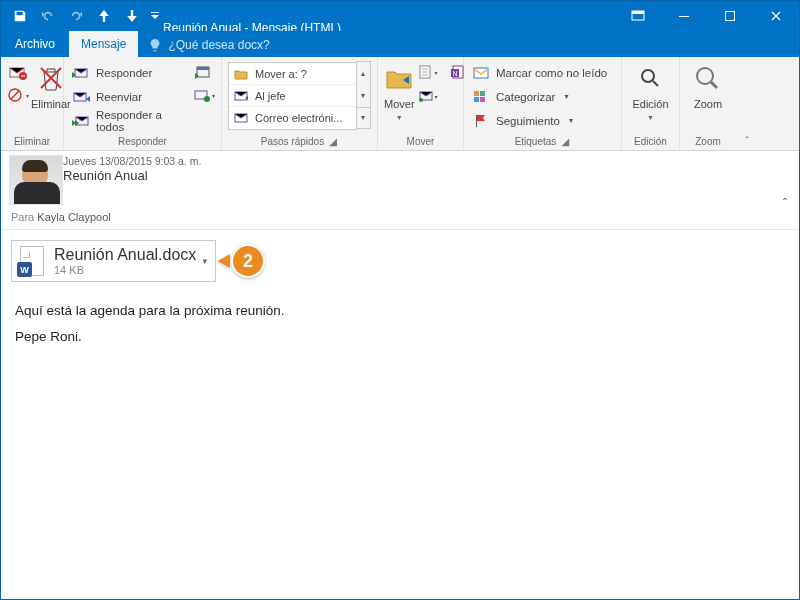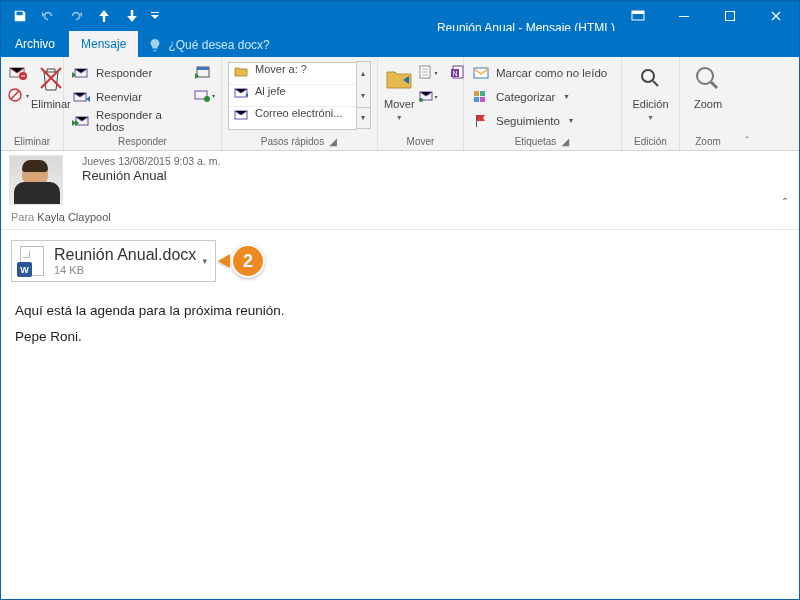--- a/index.html
+++ b/index.html
@@ -4,21 +4,21 @@
 <style>
   * { box-sizing: border-box; margin: 0; padding: 0; font-family: "Segoe UI", Tahoma, sans-serif; }
   html, body { width: 800px; height: 600px; overflow: hidden; }
   body { background: #fff; display: flex; flex-direction: column; border:1px solid #0a63ad;}
   
   
   .titlebar { background: #0173c7; height: 30px; display: flex; align-items: center; color: #fff; font-size: 12px; }
   .qat { display: flex; align-items: center; gap: 2px; padding-left: 6px;}
   .qat-btn { width: 26px; height: 26px; display:flex; align-items:center; justify-content:center; color:#fff; }
   .qat-btn.dim { opacity: .55; }
-  .title-text { flex: 1; text-align: right; font-size: 12px; margin-top: 23px; }
+  .title-text { flex: 1; text-align: left; font-size: 12px; margin-top: 23px; }
   .wincontrols { display:flex; }
   .wc-btn { width: 46px; height: 30px; display:flex; align-items:center; justify-content:center; color:#fff; }
   
   
   .tabstrip { background:#0173c7; height:26px; display:flex; align-items:flex-end; }
   .tab { color:#fff; font-size:12px; padding:5px 12px 5px; height:26px; display:flex; align-items:center; }
   .tab.file { padding-left:14px; padding-right:14px;}
   .tab.active { background:#f3f3f3; color:#0173c7; }
   .tell { display:flex; align-items:center; color:#cfe6f7; font-size:12px; padding:5px 10px; gap:6px;}
   .tell svg { opacity:.8;}
@@ -33,34 +33,34 @@
   .bigbtn { display:flex; flex-direction:column; align-items:center; width:48px; font-size:11px; color:#444; padding-top:2px; gap:2px;}
   .bigbtn .ico { height:34px; display:flex; align-items:center; justify-content:center;}
   .bigbtn .lbl { line-height:12px; text-align:center;}
   .bigbtn .drop { color:#666; font-size:8px; line-height:8px; margin-top:2px;}
   
   .stackcol { display:flex; flex-direction:column; gap:1px; padding-top:1px;}
   .smbtn { display:flex; align-items:center; gap:6px; font-size:11.5px; color:#444; height:23px; padding:0 4px 0 2px;}
   .smbtn .ico { width:18px; height:18px; display:flex; align-items:center; justify-content:center;}
   
   .ql-box { width:140px; border:1px solid #c8c8c8; background:#fff; display:flex; flex-direction:column; margin-top:1px;}
-  .ql-item { display:flex; align-items:flex-start; gap:6px; height:22px; font-size:11px; color:#444; padding:0 4px; border-bottom:1px solid #eee;}
+  .ql-item { display:flex; align-items:center; gap:6px; height:22px; font-size:11px; color:#444; padding:0 4px; border-bottom:1px solid #eee;}
   .ql-item:last-child{border-bottom:none;}
   .ql-item .sico{width:16px;height:16px;display:flex;align-items:center;justify-content:center;}
   
   .twocol { display:flex; flex-direction:column; gap:2px; padding-top:1px;}
   .twocol-row { display:flex; gap:8px;}
   .tinybtn { width:22px; height:22px; display:flex; align-items:center; justify-content:center; }
   .tinybtn .drop{font-size:6px;color:#555;margin-left:1px;}
   
   .ribbon-collapse { width:22px; display:flex; align-items:flex-end; justify-content:center; padding-bottom:3px; color:#666; font-size:11px;}
   
   
   .msgheader { padding:4px 10px 6px 8px; border-bottom:1px solid #e6e6e6; }
-  .msg-row1 { display:flex; align-items:flex-start; gap:19px;}
+  .msg-row1 { display:flex; align-items:flex-start; gap:0;}
   .avatar { width:54px; height:50px; background:linear-gradient(#d8d8d8,#eee); position:relative; overflow:hidden; border:1px solid #e3e3e3;}
   .avatar::before{content:"";position:absolute;left:12px;top:6px;width:26px;height:26px;border-radius:50%;background:#d9a477;}
   .avatar::after{content:"";position:absolute;left:4px;top:26px;width:46px;height:36px;border-radius:10px 10px 0 0;background:#2b2b2e;}
   .avatar .hair{position:absolute;left:12px;top:4px;width:26px;height:12px;border-radius:14px 14px 6px 6px;background:#3a2a1c;z-index:2;}
   .msg-meta { display:flex; flex-direction:column; gap:1px; padding-top:0;}
   .msg-date { font-size:10.5px; color:#666;}
   .msg-from { font-size:16px; color:#777; font-weight:400;}
   .msg-subject { font-size:13px; color:#333;}
   .msg-to { font-size:11px; color:#555; margin-top:6px; padding-left:2px;}
   .msg-to .lbl{color:#888;}

